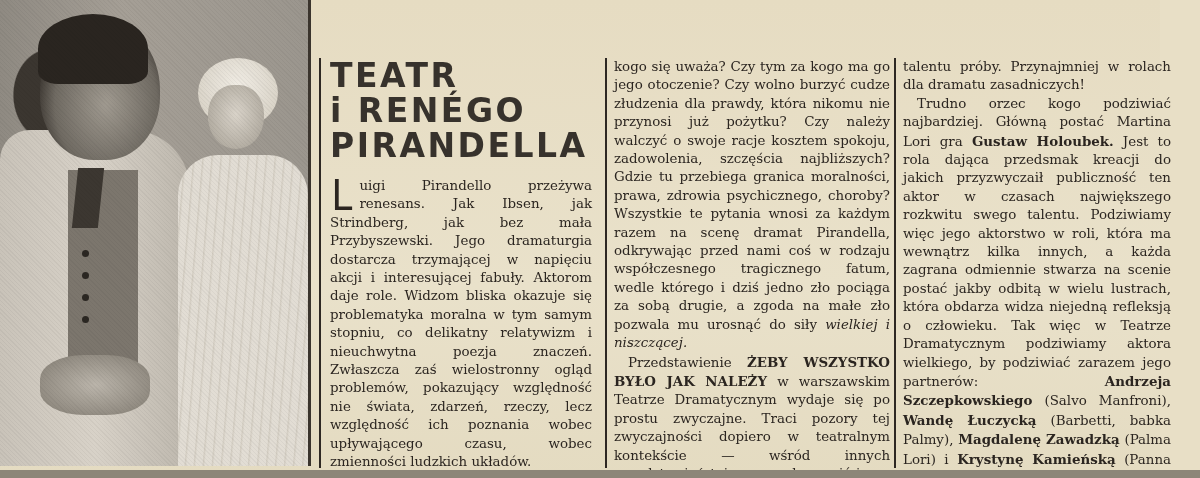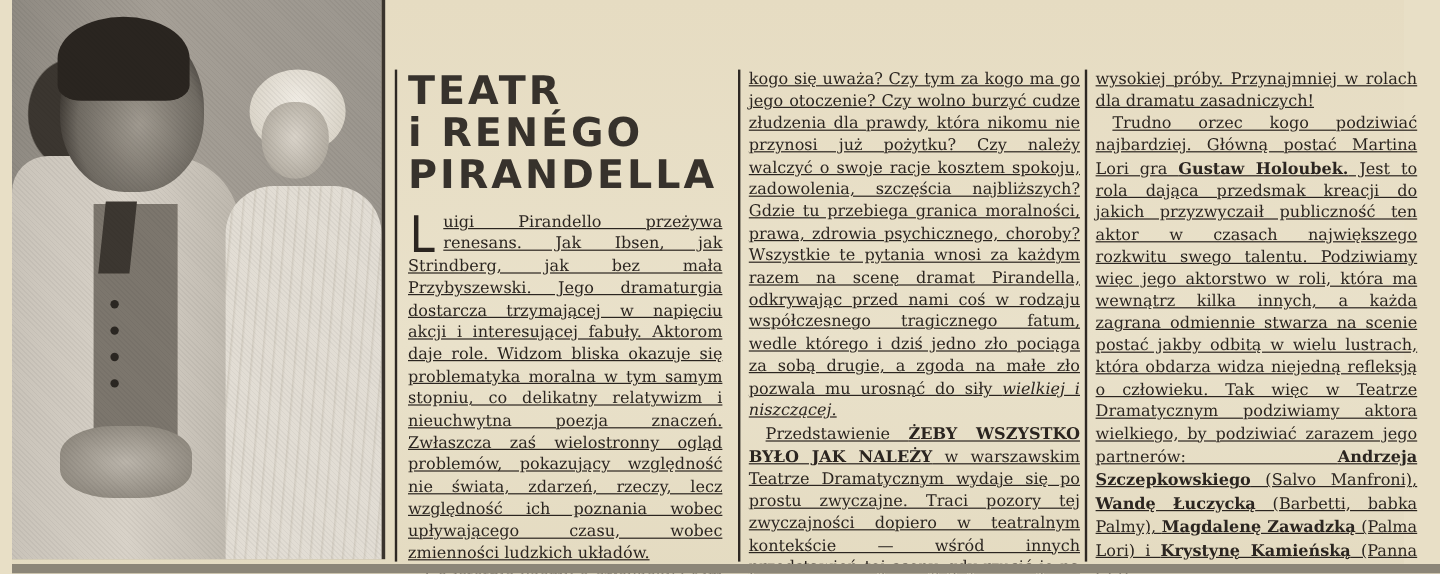--- a/index.html
+++ b/index.html
@@ -4,21 +4,21 @@
   <style>
     html, body { margin: 0; padding: 0; }
     body {
       width: 1200px; height: 478px; overflow: hidden;
       background: #e8dfc6;
       font-family: "DejaVu Serif", serif;
       color: #2b2520;
       position: relative;
     }
     .page {
-      position: absolute; left: 10px; top: 0; width: 1160px; height: 478px;
+      position: absolute; left: 0; top: 0; width: 1160px; height: 478px;
       background: linear-gradient(180deg, #e6dcc2 0%, #e9e1ca 60%, #e4dbc1 100%);
     }
     .bottom-strip {
       position: absolute; left: 0; top: 470px; width: 1200px; height: 8px;
       background: #8c8678;
     }
     
     .photo {
       position: absolute; left: 0; top: 0; width: 308px; height: 466px;
       background:
@@ -81,21 +81,21 @@
     
     .col {
       position: absolute;
       font-size: 13.4px;
       line-height: 18.4px;
       text-align: justify;
     }
     .rule {
       position: absolute; width: 2px; background: #2e2823;
     }
-    .col p { margin: 0; text-decoration: underline; }
+    .col p { margin: 0; }
     .col .indent { text-indent: 14px; }
     .title {
       font-family: "DejaVu Sans", sans-serif;
       font-weight: bold;
       font-size: 33px;
       line-height: 35px;
       letter-spacing: 2.5px;
       color: #37322c;
       margin: 0 0 14px 0;
       text-align: left;
@@ -146,19 +146,19 @@
   </div>
 
   <div class="rule" style="left:605px; top:58px; height:410px;"></div>
   <div class="col" style="left:614px; top:58px; width:276px;">
     <p><span>kogo się uważa? Czy tym za kogo ma go jego otoczenie? Czy wolno burzyć cudze złudzenia dla prawdy, która nikomu nie przynosi już pożytku? Czy należy walczyć o swoje racje kosztem spokoju, zadowolenia, szczęścia najbliższych? Gdzie tu przebiega granica moralności, prawa, zdrowia psychicznego, choroby? Wszystkie te pytania wnosi za każdym razem na scenę dramat Pirandella, odkrywając przed nami coś w rodzaju współczesnego tragicznego fatum, wedle którego i dziś jedno zło pociąga za sobą drugie, a zgoda na małe zło pozwala mu urosnąć do siły </span><span class="i">wielkiej i niszczącej.</span></p>
     <p class="indent"><span>Przedstawienie </span><span class="b">ŻEBY WSZYSTKO BYŁO JAK NALEŻY</span><span> w warszawskim Teatrze Dramatycznym wydaje się po prostu zwyczajne. Traci pozory tej zwyczajności dopiero w teatralnym kontekście — wśród innych przedstawień tej sceny, gdy rzucić je na mapę teatralnej Warszawy i na obraz inscenizacji w polskim teatrze kończącego się sezonu. Wówczas nawet wyda się niezwykłe; w równym stopniu co warszawska </span></p>
   </div>
 
   <div class="rule" style="left:894px; top:58px; height:410px;"></div>
   <div class="col" style="left:903px; top:58px; width:268px;">
-    <p><span>wysokiej próby. Przynajmniej w rolach dla dramatu zasadniczych!</span></p>
+    <p><span>talentu próby. Przynajmniej w rolach dla dramatu zasadniczych!</span></p>
     <p class="indent"><span>Trudno orzec kogo podziwiać najbardziej. Główną postać Martina Lori gra </span><span class="b">Gustaw Holoubek.</span><span> Jest to rola dająca przedsmak kreacji do jakich przyzwyczaił publiczność ten aktor w czasach największego rozkwitu swego talentu. Podziwiamy więc jego aktorstwo w roli, która ma wewnątrz kilka innych, a każda zagrana odmiennie stwarza na scenie postać jakby odbitą w wielu lustrach, która obdarza widza niejedną refleksją o człowieku. Tak więc w Teatrze Dramatycznym podziwiamy aktora wielkiego, by podziwiać zarazem jego partnerów: </span><span class="b">Andrzeja Szczepkowskiego</span><span> (Salvo Manfroni), </span><span class="b">Wandę Łuczycką</span><span> (Barbetti, babka Palmy), </span><span class="b">Magdalenę Zawadzką</span><span> (Palma Lori) i </span><span class="b">Krystynę Kamieńską</span><span> (Panna Cei).</span></p>
 
   </div>
 
   <div class="bottom-strip"></div>
 </div>
 
 </body></html>

